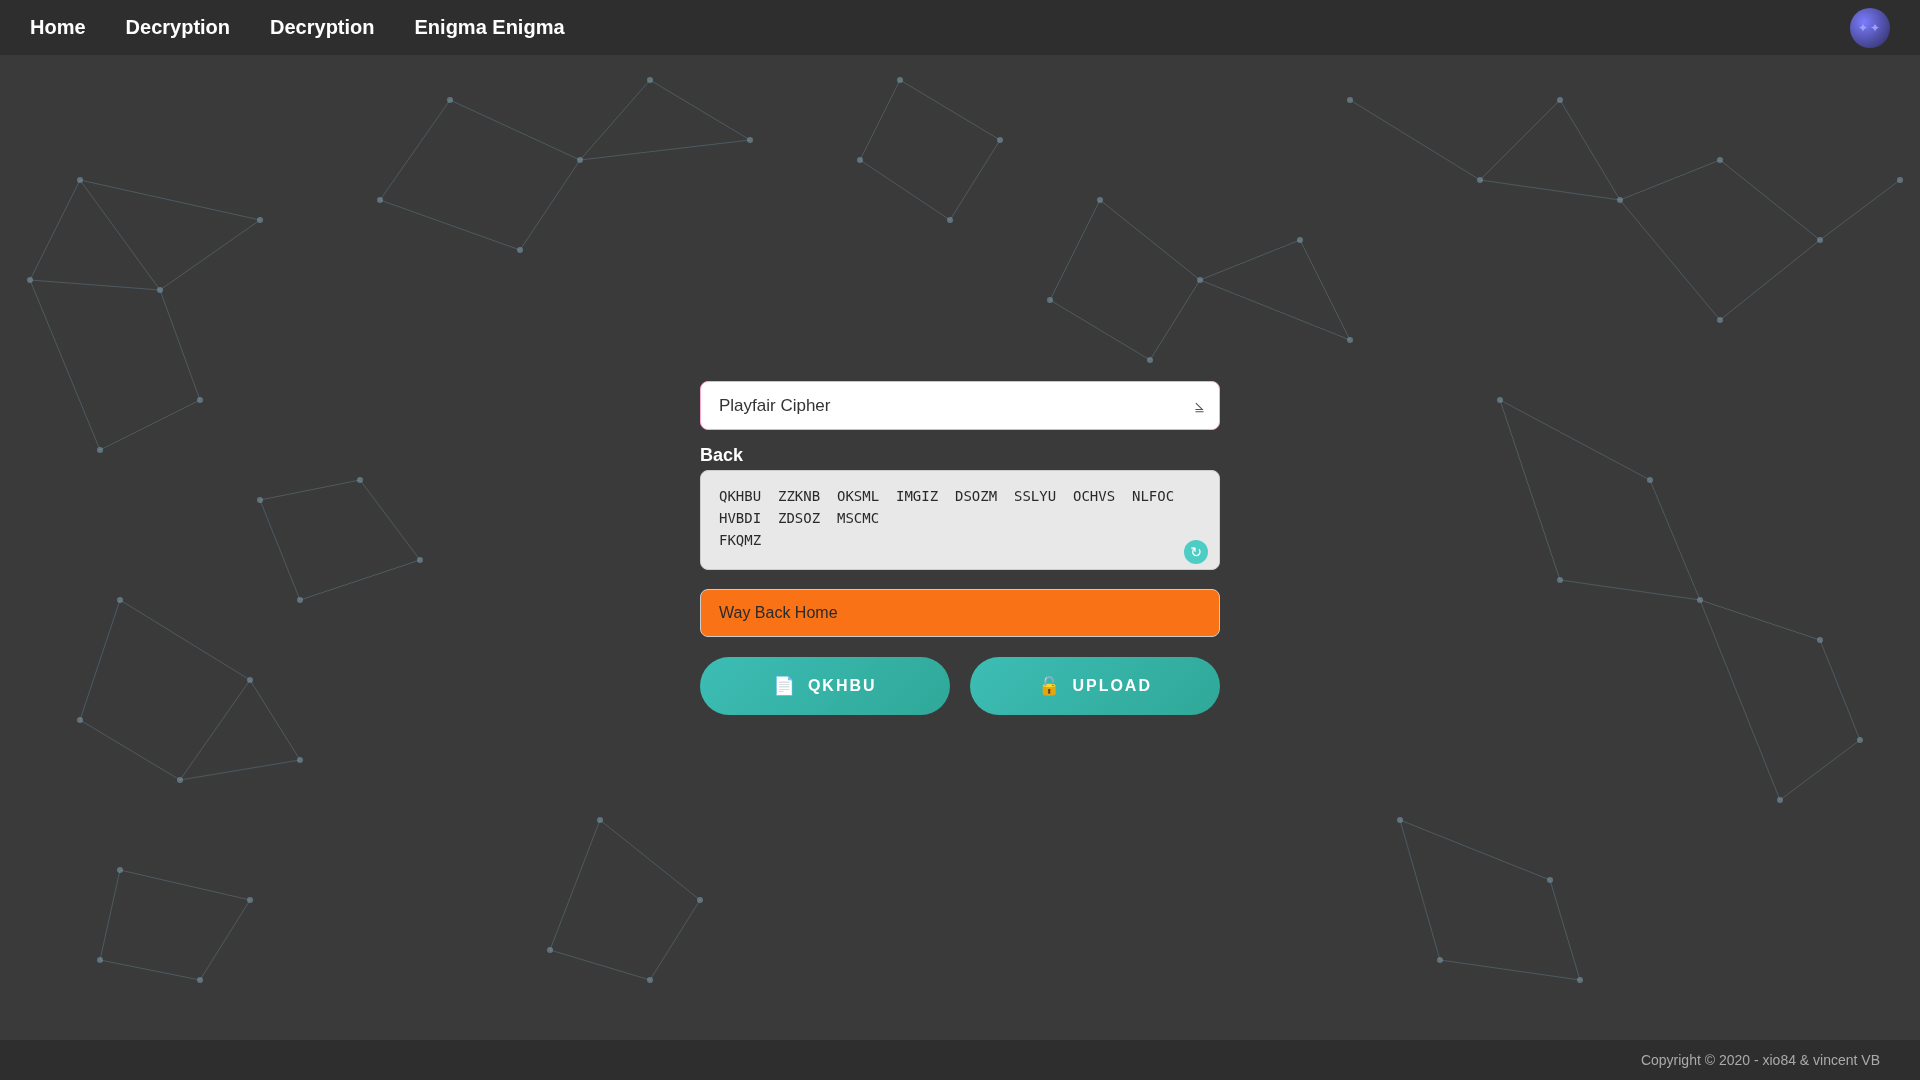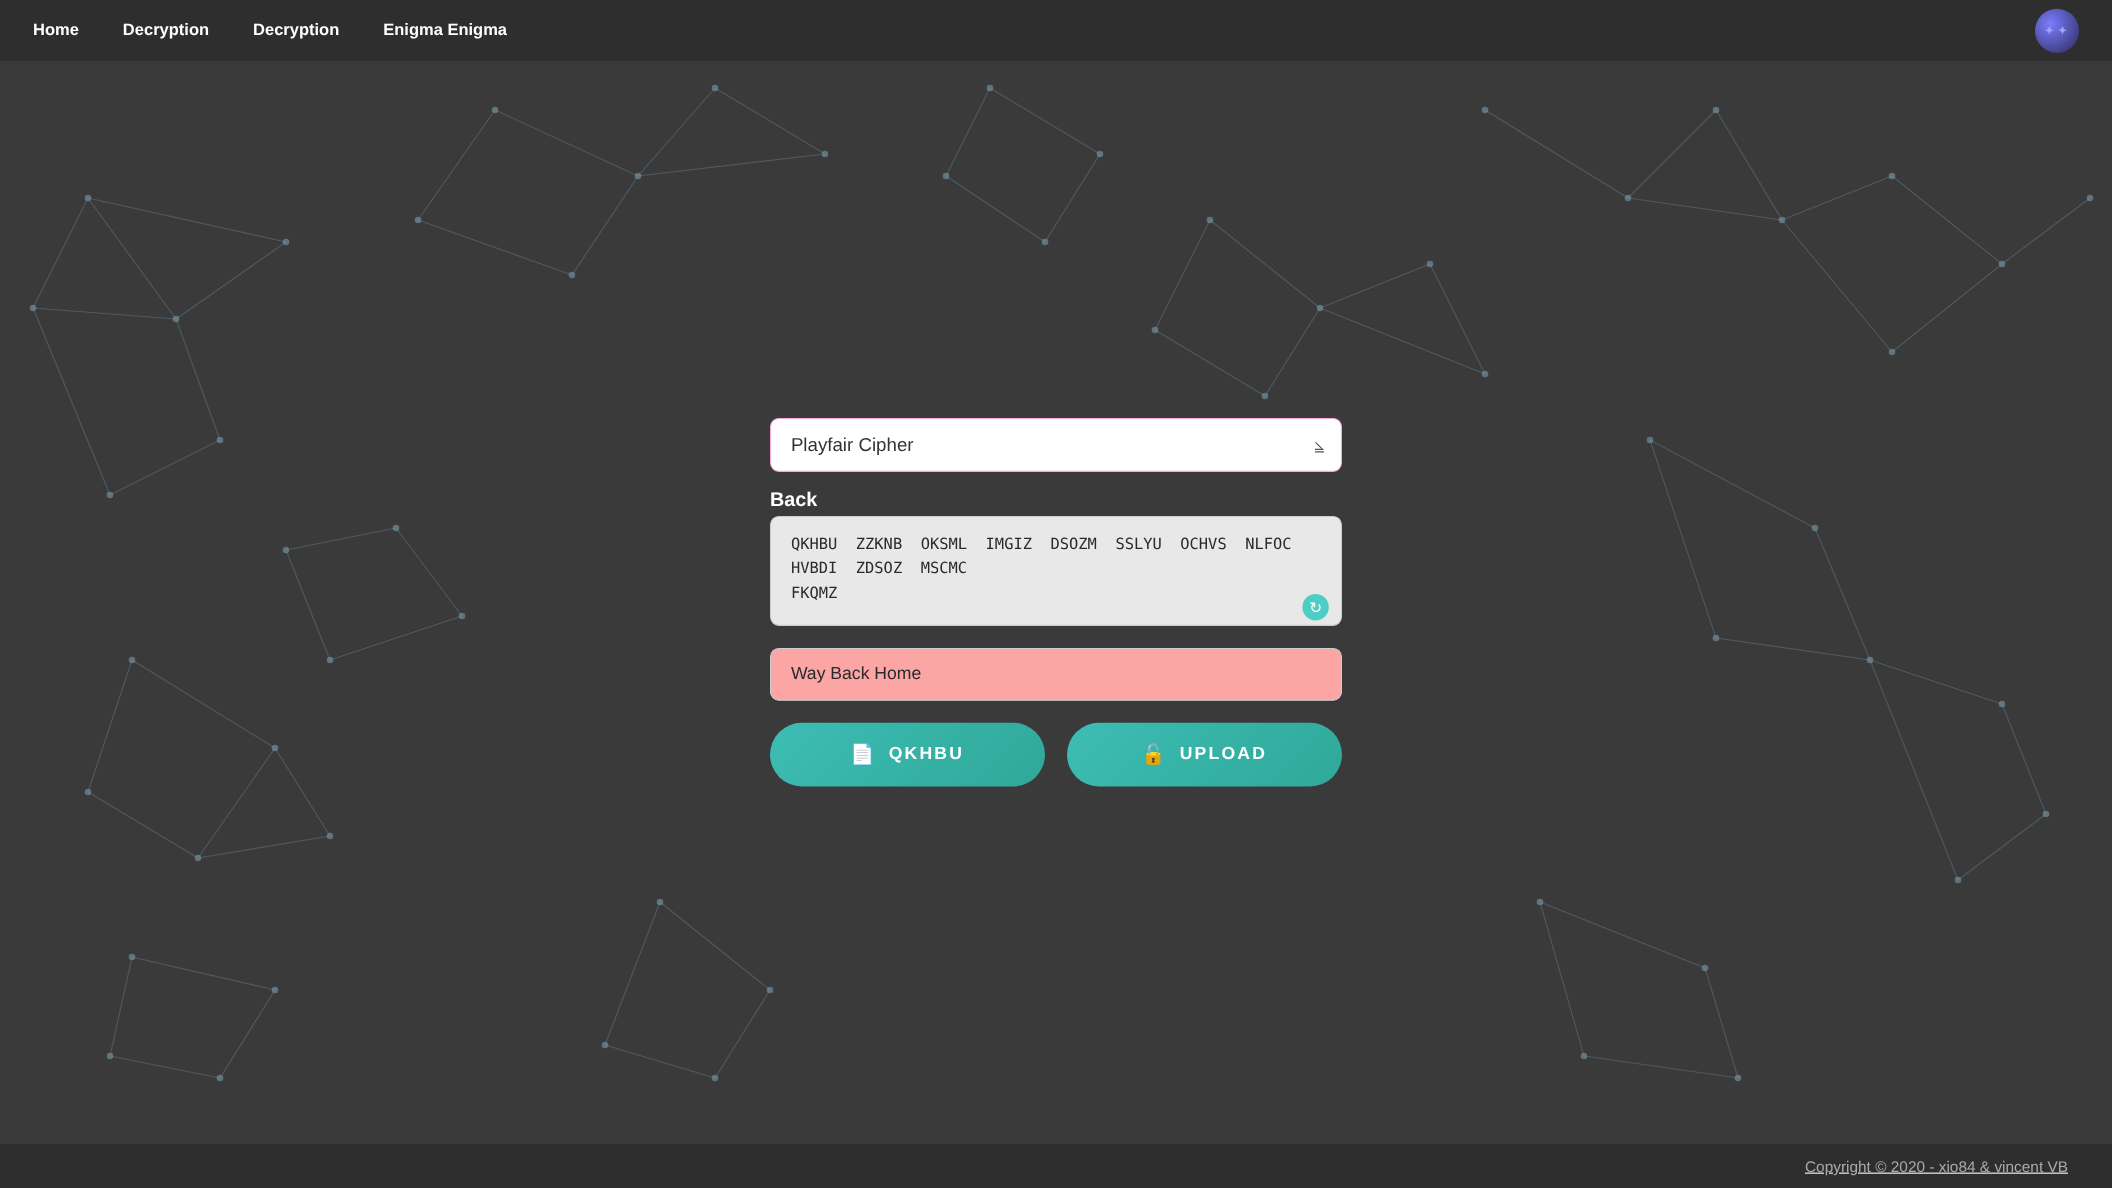--- a/index.html
+++ b/index.html
@@ -30,21 +30,21 @@
 
     .nav-links {
       display: flex;
       gap: 40px;
       flex: 1;
     }
 
     .nav-link {
       color: #fff;
       text-decoration: none;
-      font-size: 15px;
+      font-size: 20px;
       font-weight: 600;
       cursor: pointer;
     }
 
     .nav-avatar {
       width: 40px;
       height: 40px;
       border-radius: 50%;
       background: radial-gradient(circle at 35% 35%, #7c7cff, #2a2a5a);
       position: relative;
@@ -155,21 +155,21 @@
       align-items: center;
       justify-content: center;
     }
 
     
     .key-input {
       width: 100%;
       padding: 14px 18px;
       border-radius: 8px;
       border: 1px solid #ccc;
-      background: #fca5a5;
+      background: #f97316;
       color: #2a2a2a;
       font-size: 16px;
       outline: none;
     }
 
     
     .buttons-row {
       display: flex;
       gap: 20px;
       margin-top: 5px;
@@ -209,21 +209,20 @@
       bottom: 0;
       left: 0;
       width: 100%;
       height: 40px;
       background-color: #2e2e2e;
       display: flex;
       align-items: center;
       justify-content: flex-end;
       padding-right: 40px;
       z-index: 100;
-      text-decoration: underline;
     }
 
     .footer-text {
       color: #aaa;
       font-size: 14px;
     }
 
     
     svg.network {
       position: absolute;

